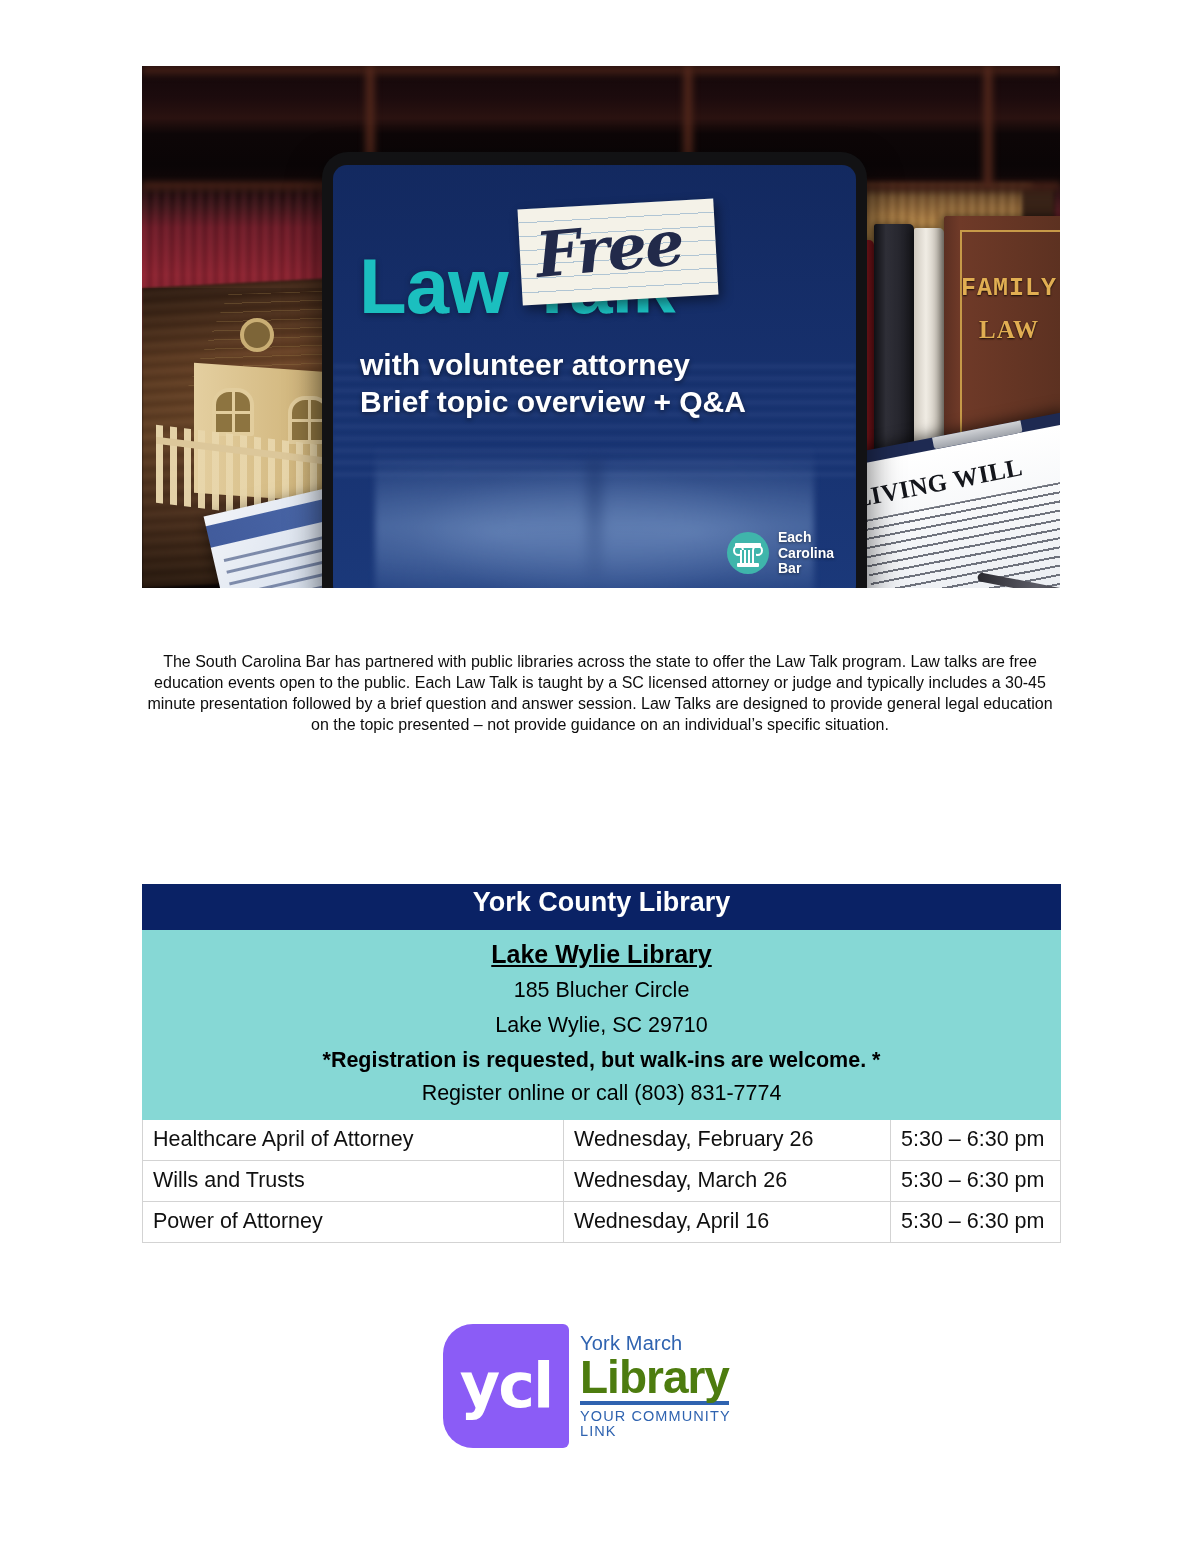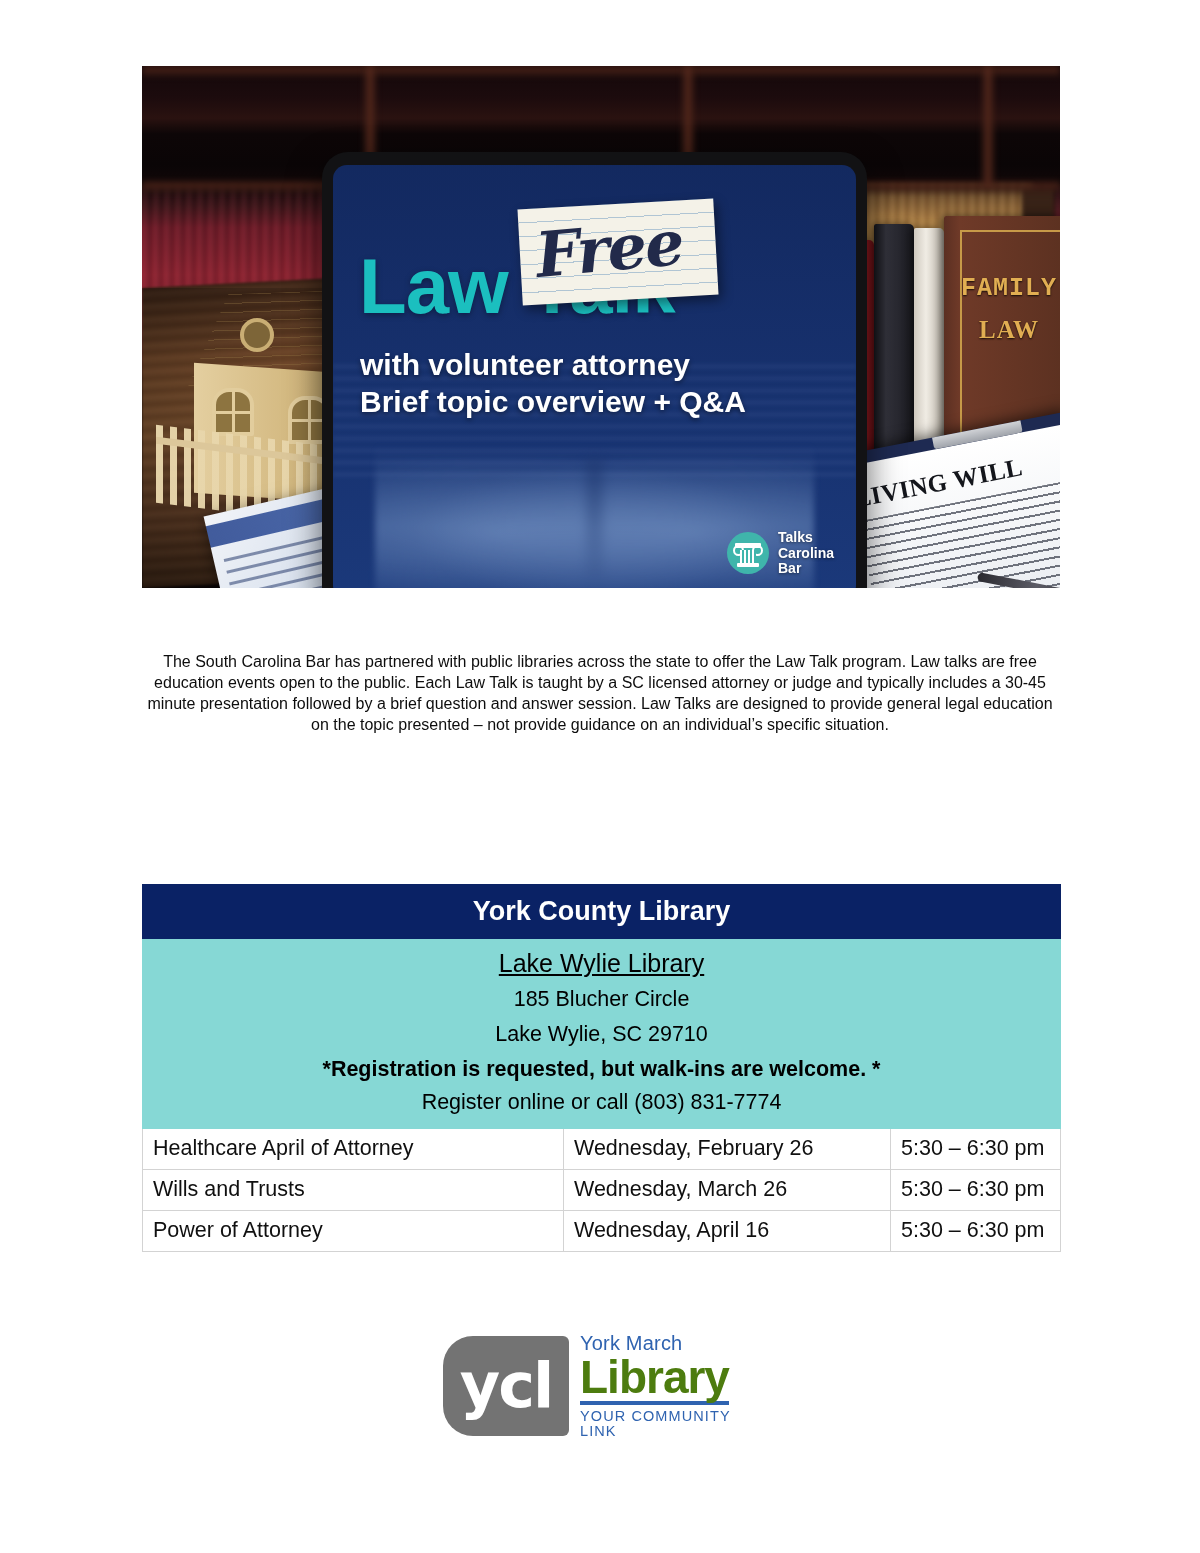--- a/index.html
+++ b/index.html
@@ -516,32 +516,32 @@
     width: 918px;
     border-collapse: collapse;
     table-layout: fixed;
   }
   .sched .bar-title {
     background: #0a2265;
     color: #ffffff;
     text-align: center;
     font-size: 27px;
     font-weight: bold;
-    padding: 11px 6px 11px;
+    padding: 2px 6px 11px;
     border: 1px solid #0a2265;
   }
   .sched .venue-cell {
     background: #86d8d5;
     text-align: center;
     padding: 10px 6px 13px;
     border: 1px solid #86d8d5;
   }
   .venue-name {
     font-size: 25px;
-    font-weight: normal;
+    font-weight: bold;
     text-decoration: underline;
     display: block;
     margin-bottom: 9px;
   }
   .venue-line {
     font-size: 21.5px;
     display: block;
     margin-bottom: 10px;
   }
   .venue-note {
@@ -570,22 +570,22 @@
     position: absolute;
     left: 443px;
     top: 1333px;
     width: 300px;
     height: 105px;
     display: flex;
     align-items: center;
   }
   .ycl-badge {
     width: 126px;
-    height: 100px;
-    background: #737373;
+    height: 124px;
+    background: #8b5cf6;
     border-radius: 30px 6px 6px 30px;
     position: relative;
     flex: 0 0 auto;
   }
   .ycl-badge .mono {
     position: absolute;
     left: 50%;
     top: 50%;
     transform: translate(-50%, -50%);
     color: #ffffff;
@@ -691,21 +691,21 @@
 
       <div class="scbar">
         <div class="scbar-mark">
           <div class="swirl-l"></div>
           <div class="swirl-r"></div>
           <div class="cap"></div>
           <div class="shaft"></div>
           <div class="base"></div>
         </div>
         <div class="scbar-text">
-          <div>Talks</div>
+          <div>Each</div>
           <div>Carolina</div>
           <div>Bar</div>
         </div>
       </div>
     </div>
   </div>
 
   <div class="free-note">
     <div class="word">Free</div>
   </div>

